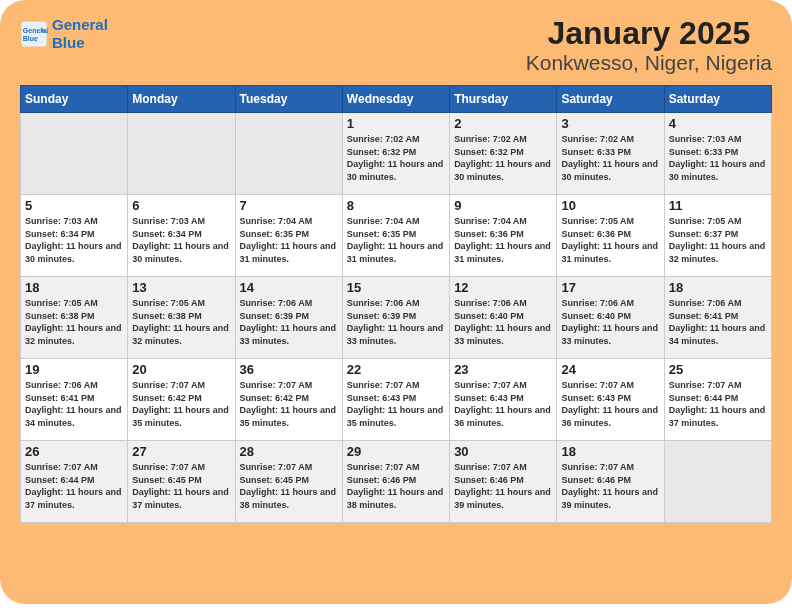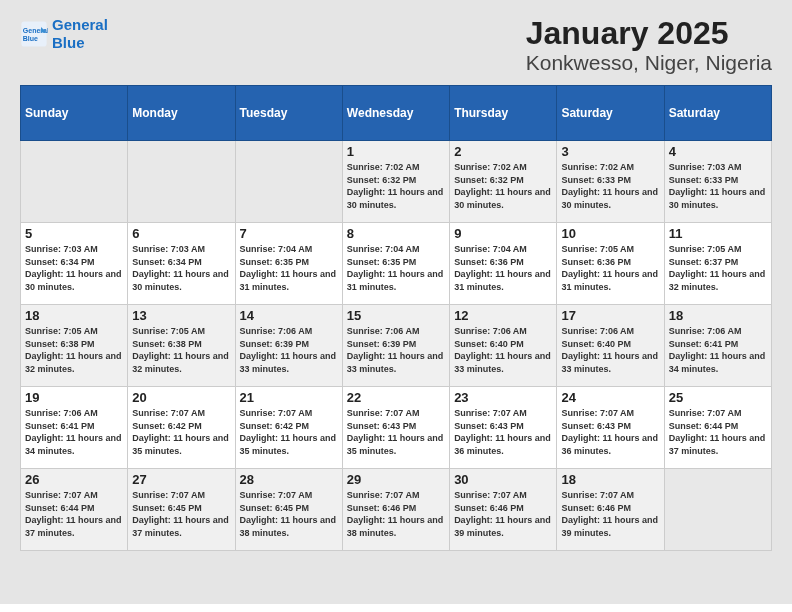--- a/index.html
+++ b/index.html
@@ -6,22 +6,23 @@
     body {
       font-family: Arial, Helvetica, sans-serif;
       background: #fff;
       width: 792px;
       height: 612px;
       overflow: hidden;
     }
     .page {
       width: 792px;
       height: 604px;
-      background: #e5e5e5;
+      background: #fdba74;
       padding: 16px 20px 12px 20px;
+      border-radius: 25px;
     }
     .header {
       display: flex;
       justify-content: space-between;
       align-items: flex-start;
       margin-bottom: 10px;
     }
     .logo {
       display: flex;
       align-items: center;
@@ -35,21 +36,21 @@
     }
     .logo-text span {
       color: #1a6fc4;
     }
     .logo-icon {
       width: 28px;
       height: 28px;
       margin-right: 2px;
     }
     .title-block {
-      text-align: left;
+      text-align: center;
     }
     .month-title {
       font-size: 32px;
       font-weight: bold;
       color: #222;
       line-height: 1.1;
     }
     .location {
       font-size: 21px;
       color: #444;
@@ -57,21 +58,21 @@
     .calendar {
       width: 100%;
       border-collapse: collapse;
       table-layout: fixed;
     }
     .calendar th {
       background: #2563b0;
       color: #fff;
       font-size: 12px;
       font-weight: bold;
-      padding: 20px 4px;
+      padding: 6px 4px;
       text-align: left;
       border: 1px solid #1a4e8c;
     }
     .calendar td {
       border: 1px solid #ccc;
       vertical-align: top;
       padding: 3px 4px;
       font-size: 9.5px;
       color: #222;
       height: 82px;
@@ -220,21 +221,21 @@
         <tr>
           <td>
             <div class="day-num">19</div>
             <div class="day-info">Sunrise: 7:06 AM<br>Sunset: 6:41 PM<br>Daylight: 11 hours and 34 minutes.</div>
           </td>
           <td>
             <div class="day-num">20</div>
             <div class="day-info">Sunrise: 7:07 AM<br>Sunset: 6:42 PM<br>Daylight: 11 hours and 35 minutes.</div>
           </td>
           <td>
-            <div class="day-num">21</div>
+            <div class="day-num">36</div>
             <div class="day-info">Sunrise: 7:07 AM<br>Sunset: 6:42 PM<br>Daylight: 11 hours and 35 minutes.</div>
           </td>
           <td>
             <div class="day-num">22</div>
             <div class="day-info">Sunrise: 7:07 AM<br>Sunset: 6:43 PM<br>Daylight: 11 hours and 35 minutes.</div>
           </td>
           <td>
             <div class="day-num">23</div>
             <div class="day-info">Sunrise: 7:07 AM<br>Sunset: 6:43 PM<br>Daylight: 11 hours and 36 minutes.</div>
           </td>

